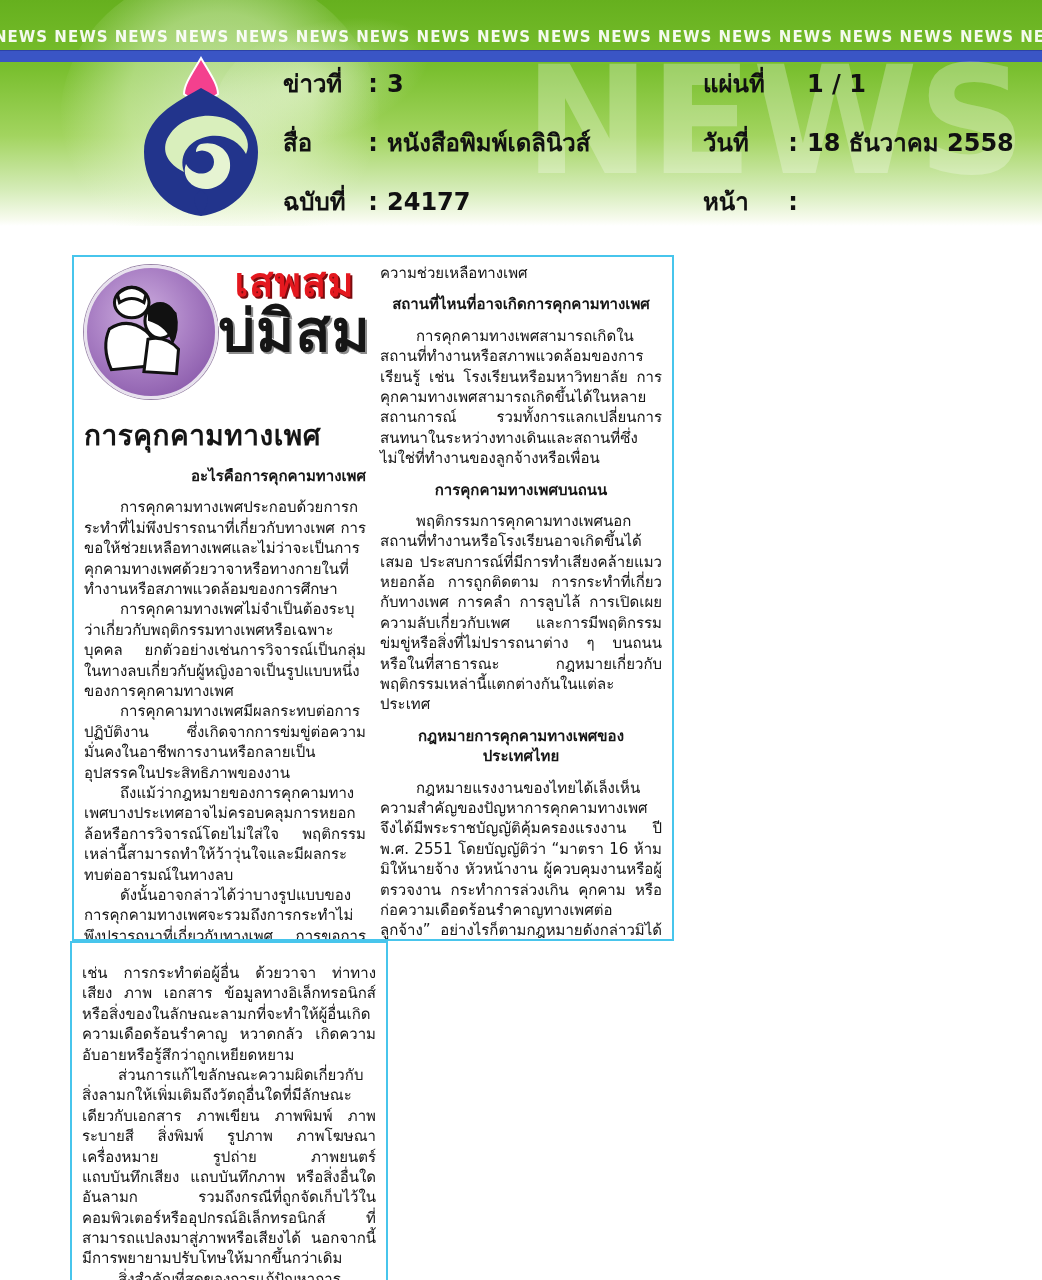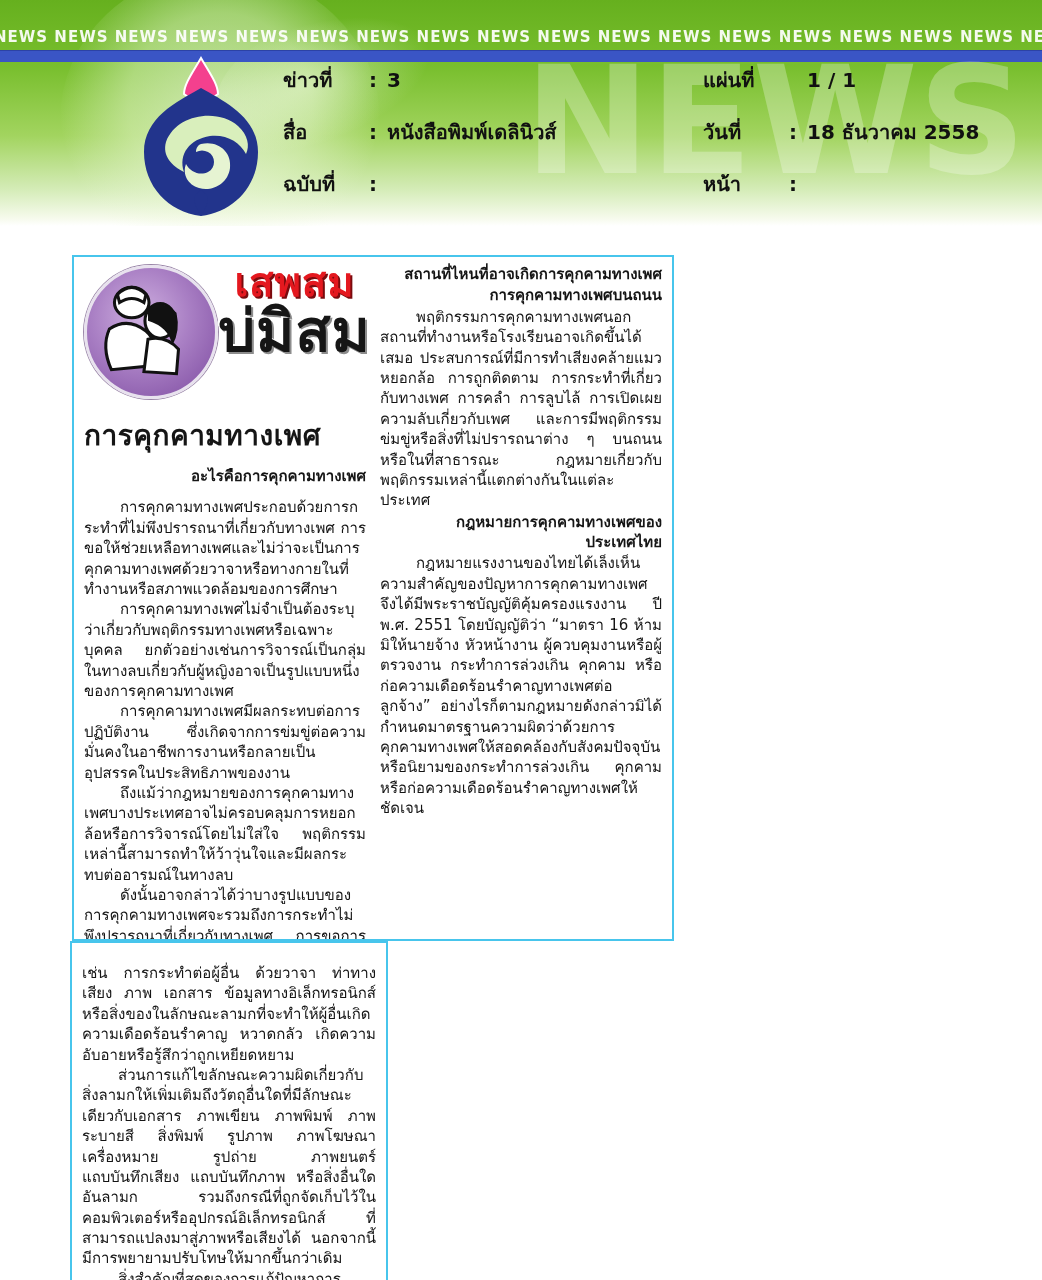--- a/index.html
+++ b/index.html
@@ -14,40 +14,40 @@
   .ghost-swirl2{position:absolute;left:215px;top:20px;width:220px;height:120px;border-radius:50% 50% 60% 40%;
     transform:rotate(-18deg);
     background:radial-gradient(ellipse at 40% 50%,rgba(240,250,225,0.5) 0%,rgba(240,250,225,0) 70%);}
   .ticker{position:absolute;left:-6px;top:28px;width:1060px;height:22px;white-space:nowrap;overflow:hidden;
     color:rgba(255,255,255,0.92);font-size:15px;font-weight:600;letter-spacing:1px;}
   .blue-bar{position:absolute;left:0;top:50px;width:1042px;height:11px;background:#3a55c5;border-top:1px solid #2c42a5;}
   .watermark{position:absolute;right:16px;top:46px;font-size:150px;line-height:1;font-weight:700;
     color:rgba(255,255,255,0.28);letter-spacing:0px;}
   .logo{position:absolute;left:106px;top:50px;width:190px;height:170px;}
   .meta{position:absolute;top:64px;display:grid;grid-template-columns:auto auto auto;grid-row-gap:20px;
-    font-size:20px;font-weight:700;color:#111;align-items:baseline;}
+    font-size:24px;font-weight:700;color:#111;align-items:baseline;}
   .meta-left{left:283px;}
   .meta-right{left:703px;}
   .meta .lbl{width:76px;}
   .meta .sep{width:28px;text-align:center;}
   .meta .val{white-space:nowrap;}
 
   
   .article{position:absolute;left:72px;top:255px;display:flex;align-items:flex-start;color:#151515;flex-direction:column;}
   .clip-box{background:#fff;border:2px solid #47c5ec;box-sizing:border-box;overflow:hidden;}
   .box-left{width:602px;height:686px;padding:6px 10px;}
   .box-right{width:318px;height:548px;padding:20px 10px;margin-left:-2px;}
   .cols{display:flex;gap:14px;}
   .col{width:285px;font-size:15px;line-height:1.36;text-align:justify;}
   .col3{font-size:15px;line-height:1.36;text-align:justify;}
   .col p{margin:0;}
   .col3 p{margin:0;}
   p.indent,.subhead-left{text-indent:2.4em;}
   p.noindent{text-indent:0;}
-  .subhead{font-weight:700;text-align:right;margin:1px 0;}
+  .subhead{font-weight:700;text-align:center;margin:11px 0;}
   .subhead-left{font-weight:700;text-align:right;margin:11px 0;}
 
   
   .masthead{position:relative;height:148px;margin-bottom:2px;}
   .masthead-circle{position:absolute;left:0;top:2px;width:128px;height:128px;border-radius:50%;
     background:radial-gradient(circle at 42% 38%,#cfb0e0 0%,#a97fc4 45%,#8e5fae 78%,#7c4f9c 100%);
     border:3px solid #e8e2ee;box-shadow:0 0 0 1px #9a86a8;overflow:hidden;}
   .masthead-title{position:absolute;left:118px;top:0px;width:185px;text-align:center;}
   .mh-line1{font-size:40px;line-height:0.95;font-weight:900;color:#e4181f;letter-spacing:1px;
     text-shadow:2px 2px 0 #7a0b0e,-1px -1px 0 #ffffff;}
@@ -84,20 +84,21 @@
       <span class="lbl">ข่าวที่</span>
       <span class="sep">:</span>
       <span class="val">3</span>
 
       <span class="lbl">สื่อ</span>
       <span class="sep">:</span>
       <span class="val">หนังสือพิมพ์เดลินิวส์</span>
 
       <span class="lbl">ฉบับที่</span>
       <span class="sep">:</span>
+      <span class="val">24177</span>
     </div>
 
     <div class="meta meta-right">
       <span class="lbl">แผ่นที่</span>
       <span class="sep"></span>
       <span class="val">1 / 1</span>
 
       <span class="lbl">วันที่</span>
       <span class="sep">:</span>
       <span class="val">18 ธันวาคม 2558</span>
@@ -135,21 +136,23 @@
               <p class="indent">การคุกคามทางเพศประกอบด้วยการกระทำที่ไม่พึงปรารถนาที่เกี่ยวกับทางเพศ การขอให้ช่วยเหลือทางเพศและไม่ว่าจะเป็นการคุกคามทางเพศด้วยวาจาหรือทางกายในที่ทำงานหรือสภาพแวดล้อมของการศึกษา</p>
               <p class="indent">การคุกคามทางเพศไม่จำเป็นต้องระบุว่าเกี่ยวกับพฤติกรรมทางเพศหรือเฉพาะบุคคล ยกตัวอย่างเช่นการวิจารณ์เป็นกลุ่มในทางลบเกี่ยวกับผู้หญิงอาจเป็นรูปแบบหนึ่งของการคุกคามทางเพศ</p>
               <p class="indent">การคุกคามทางเพศมีผลกระทบต่อการปฏิบัติงาน ซึ่งเกิดจากการข่มขู่ต่อความมั่นคงในอาชีพการงานหรือกลายเป็นอุปสรรคในประสิทธิภาพของงาน</p>
               <p class="indent">ถึงแม้ว่ากฎหมายของการคุกคามทางเพศบางประเทศอาจไม่ครอบคลุมการหยอกล้อหรือการวิจารณ์โดยไม่ใส่ใจ พฤติกรรมเหล่านี้สามารถทำให้ว้าวุ่นใจและมีผลกระทบต่ออารมณ์ในทางลบ</p>
               <p class="indent">ดังนั้นอาจกล่าวได้ว่าบางรูปแบบของการคุกคามทางเพศจะรวมถึงการกระทำไม่พึงปรารถนาที่เกี่ยวกับทางเพศ การขอการช่วยเหลือทางเพศ การสัมผัสหรือการจับเนื้อต้องตัวที่ไม่ต้องการ การพูดจาลวนลามเกี่ยวกับเรื่องเพศ การทำกิริยาของการคุกคามทางเพศ การทำให้มีสถานการณ์การว่าจ้างงานขึ้นอยู่กับการขอ</p>
             </div>
         </div>
 
         <div class="col">
           <div>
+              <p class="noindent">ความช่วยเหลือทางเพศ</p>
               <div class="subhead">สถานที่ไหนที่อาจเกิดการคุกคามทางเพศ</div>
+              <p class="indent">การคุกคามทางเพศสามารถเกิดในสถานที่ทำงานหรือสภาพแวดล้อมของการเรียนรู้ เช่น โรงเรียนหรือมหาวิทยาลัย การคุกคามทางเพศสามารถเกิดขึ้นได้ในหลายสถานการณ์ รวมทั้งการแลกเปลี่ยนการสนทนาในระหว่างทางเดินและสถานที่ซึ่งไม่ใช่ที่ทำงานของลูกจ้างหรือเพื่อน</p>
               <div class="subhead">การคุกคามทางเพศบนถนน</div>
               <p class="indent">พฤติกรรมการคุกคามทางเพศนอกสถานที่ทำงานหรือโรงเรียนอาจเกิดขึ้นได้เสมอ ประสบการณ์ที่มีการทำเสียงคล้ายแมวหยอกล้อ การถูกติดตาม การกระทำที่เกี่ยวกับทางเพศ การคลำ การลูบไล้ การเปิดเผยความลับเกี่ยวกับเพศ และการมีพฤติกรรมข่มขู่หรือสิ่งที่ไม่ปรารถนาต่าง ๆ บนถนนหรือในที่สาธารณะ กฎหมายเกี่ยวกับพฤติกรรมเหล่านี้แตกต่างกันในแต่ละประเทศ</p>
               <div class="subhead">กฎหมายการคุกคามทางเพศของประเทศไทย</div>
               <p class="indent">กฎหมายแรงงานของไทยได้เล็งเห็นความสำคัญของปัญหาการคุกคามทางเพศ จึงได้มีพระราชบัญญัติคุ้มครองแรงงาน ปี พ.ศ. 2551 โดยบัญญัติว่า “มาตรา 16 ห้ามมิให้นายจ้าง หัวหน้างาน ผู้ควบคุมงานหรือผู้ตรวจงาน กระทำการล่วงเกิน คุกคาม หรือ ก่อความเดือดร้อนรำคาญทางเพศต่อลูกจ้าง” อย่างไรก็ตามกฎหมายดังกล่าวมิได้กำหนดมาตรฐานความผิดว่าด้วยการคุกคามทางเพศให้สอดคล้องกับสังคมปัจจุบันหรือนิยามของกระทำการล่วงเกิน คุกคาม หรือก่อความเดือดร้อนรำคาญทางเพศให้ชัดเจน</p>
             </div>
         </div>
       </div>
     </div>
 
     <div class="clip-box box-right">

